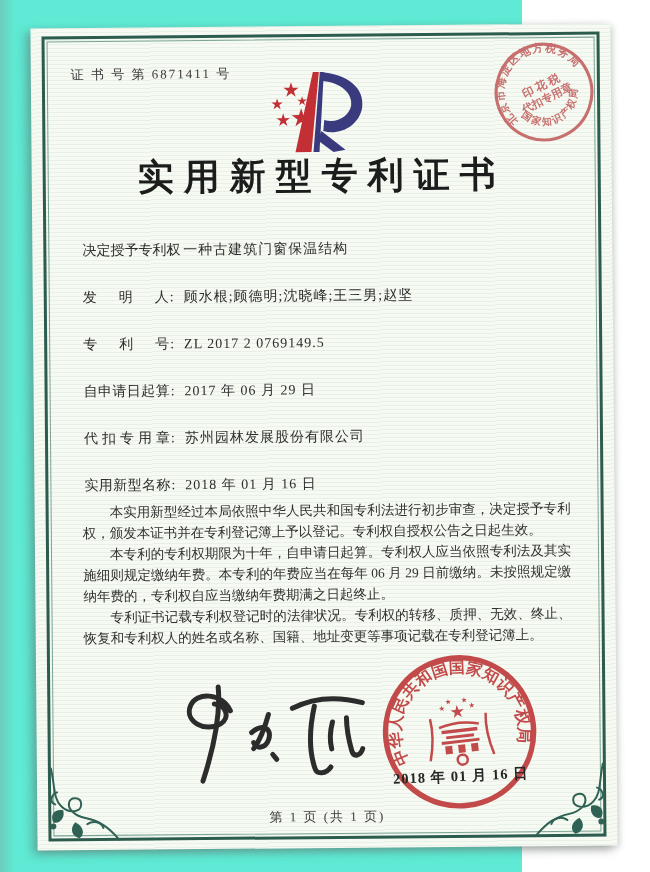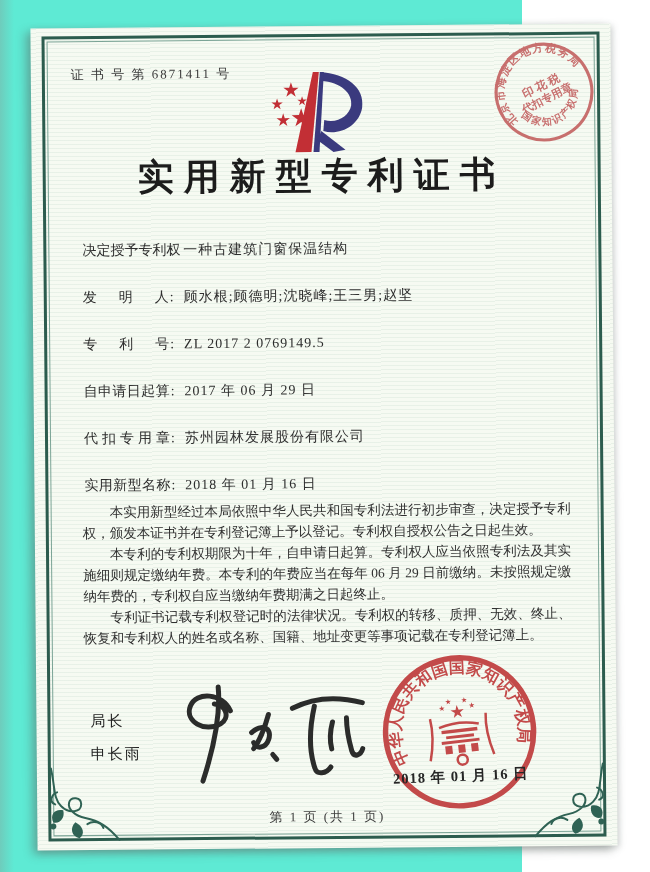--- a/index.html
+++ b/index.html
@@ -146,24 +146,20 @@
         <span class="field-value">2018 年 01 月 16 日</span>
       </div>
     </div>
 
     <div class="body-text">
       <p>本实用新型经过本局依照中华人民共和国专利法进行初步审查，决定授予专利权，颁发本证书并在专利登记簿上予以登记。专利权自授权公告之日起生效。</p>
       <p>本专利的专利权期限为十年，自申请日起算。专利权人应当依照专利法及其实施细则规定缴纳年费。本专利的年费应当在每年 06 月 29 日前缴纳。未按照规定缴纳年费的，专利权自应当缴纳年费期满之日起终止。</p>
       <p>专利证书记载专利权登记时的法律状况。专利权的转移、质押、无效、终止、恢复和专利权人的姓名或名称、国籍、地址变更等事项记载在专利登记簿上。</p>
     </div>
 
-    <div class="director">
-      <div>局长</div>
-      <div>申长雨</div>
-    </div>
 
     <svg class="signature" viewBox="0 0 224 112">
       <g fill="none" stroke="#161616" stroke-width="5" stroke-linecap="round" stroke-linejoin="round" opacity="0.9">
         <path d="M68 32 C60 14 34 12 28 27 C22 42 42 54 58 45 C68 39 64 26 52 25"></path>
         <path d="M56 8 C58 32 52 66 40 102"></path>
         <path d="M106 36 C102 50 97 62 91 70"></path>
         <path d="M89 54 C99 45 110 49 106 61 C103 70 93 71 91 64"></path>
         <path d="M110 76 l4 5"></path>
         <path d="M130 30 C150 20 174 18 200 25"></path>
         <path d="M152 28 C147 50 146 72 152 90 C154 97 163 96 168 89"></path>

